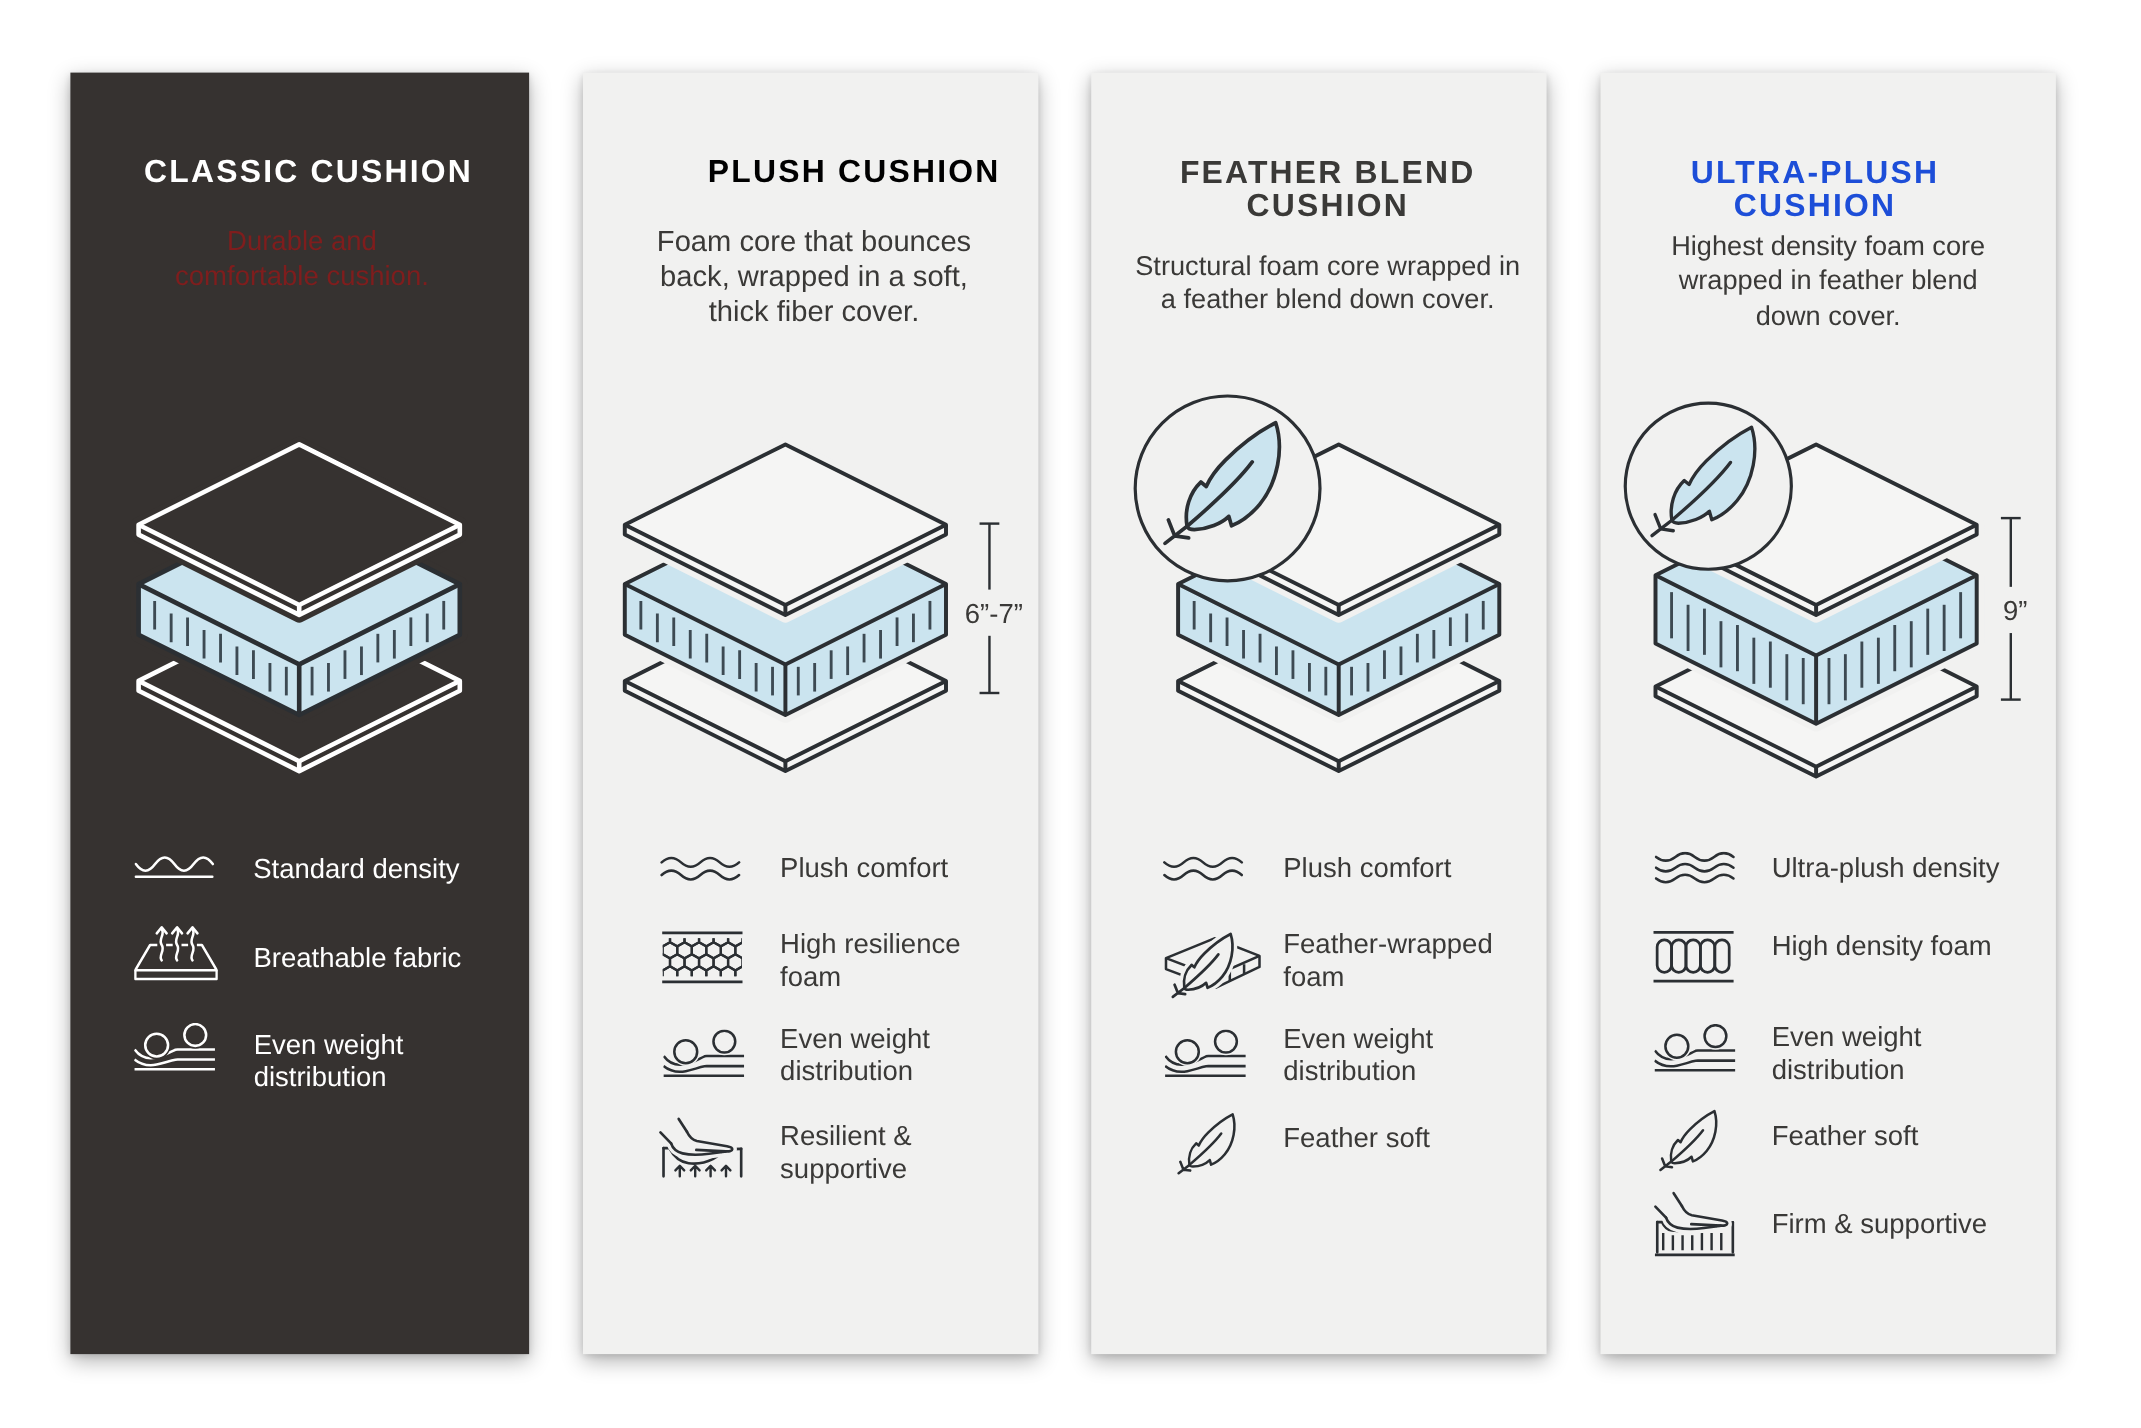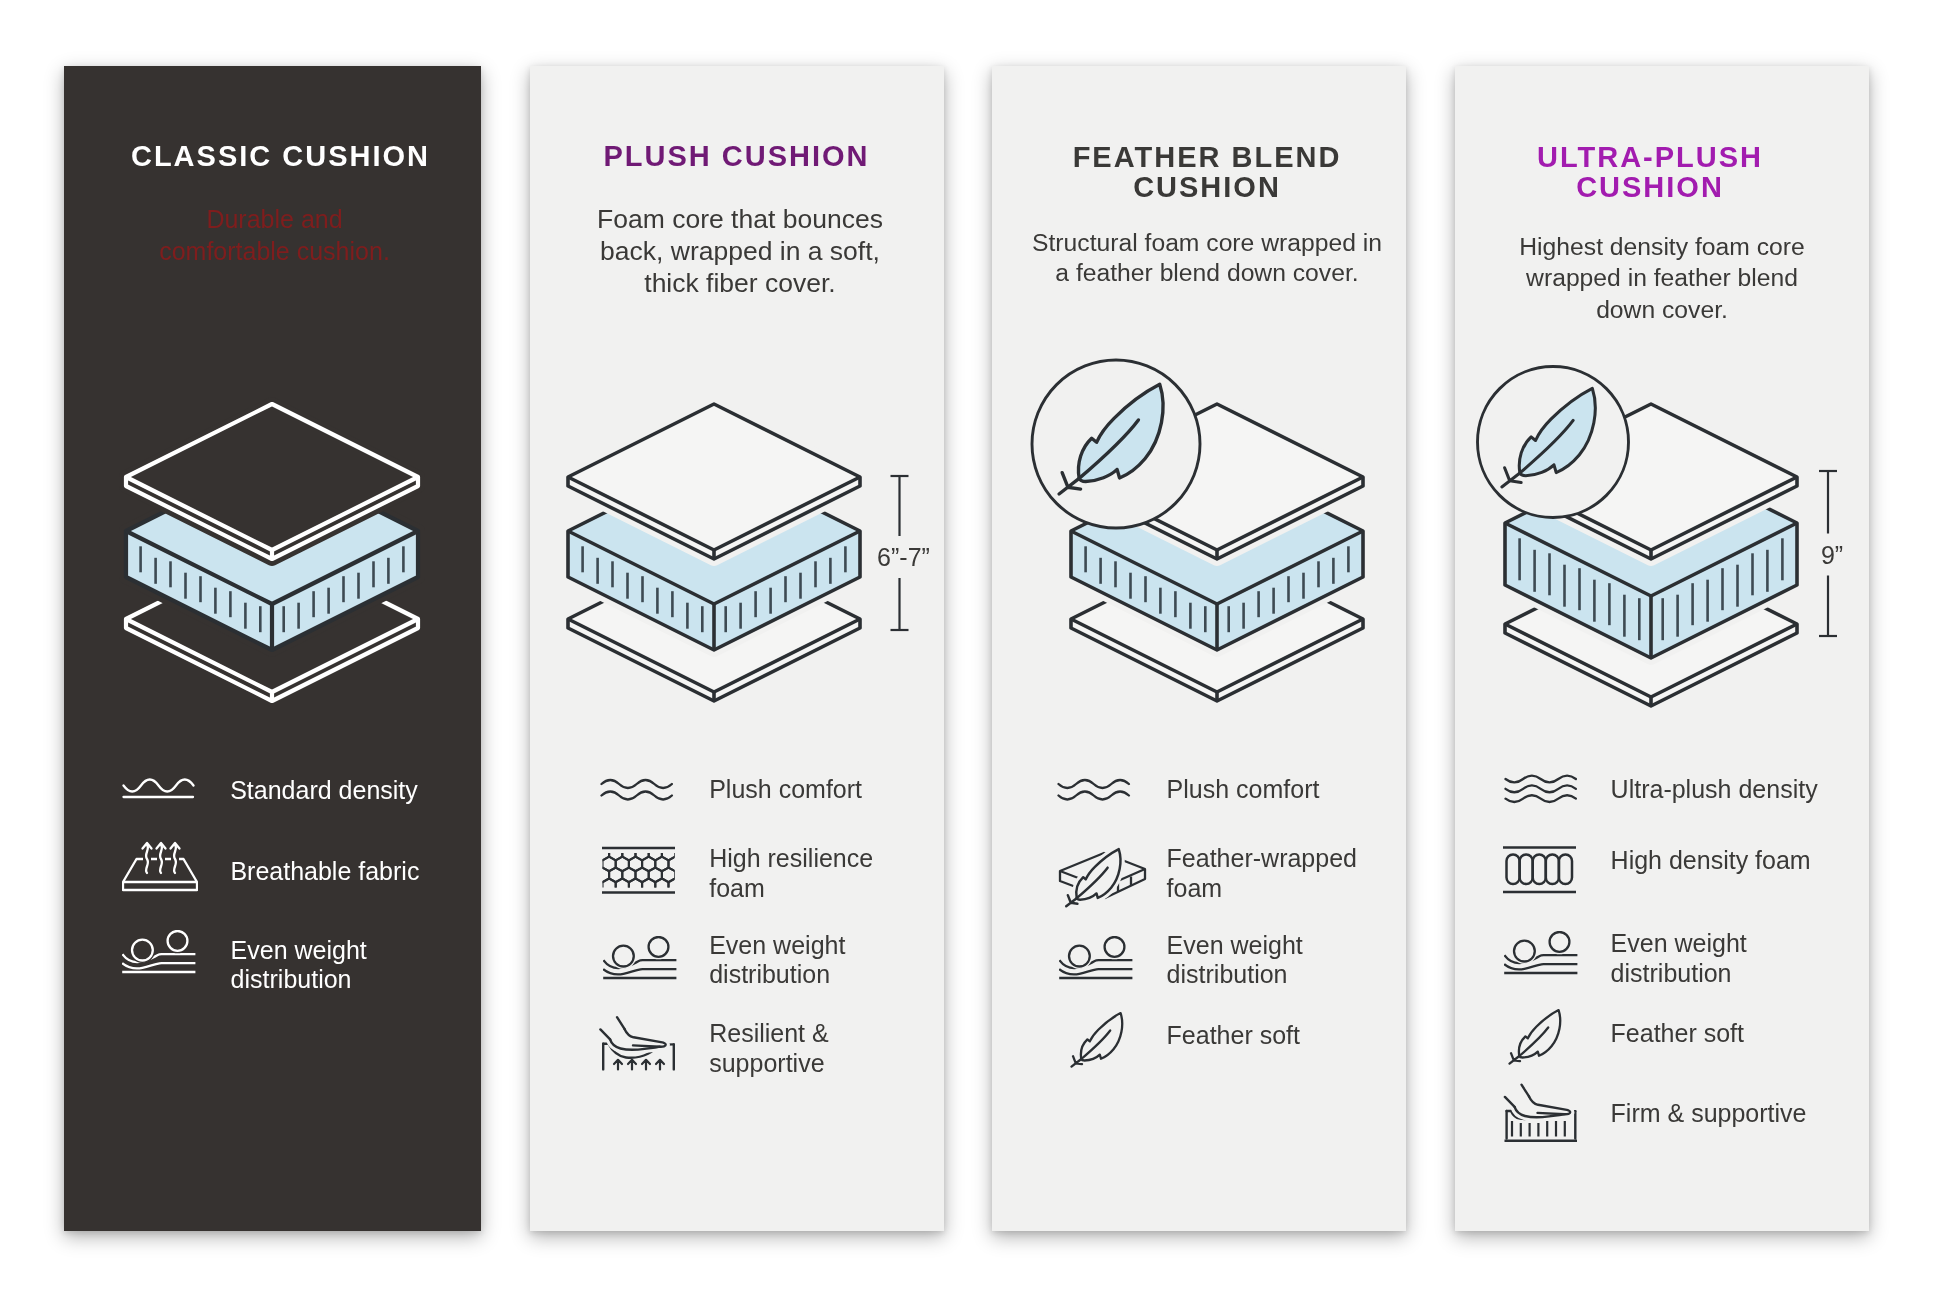--- a/index.html
+++ b/index.html
@@ -11,27 +11,27 @@
 .lb{position:absolute;font-size:25px;line-height:29.8px}
 .ic{position:absolute}
 .diag{position:absolute}
 </style></head>
 <body>
 <div class="card dark" style="left:64px;width:417px"></div>
 <div class="card" style="left:530px;width:414px"></div>
 <div class="card" style="left:992px;width:414px"></div>
 <div class="card" style="left:1455px;width:414px"></div>
 <div class="ttl" style="left:64px;top:141px;width:417px;color:#ffffff">CLASSIC CUSHION</div>
-<div class="ttl" style="left:502px;top:141px;width:453px;color:#701a75">PLUSH CUSHION</div>
+<div class="ttl" style="left:542px;top:141px;width:453px;color:#000000">PLUSH CUSHION</div>
 <div class="ttl" style="left:992px;top:142px;width:414px;color:#3a3937">FEATHER BLEND<br>CUSHION</div>
-<div class="ttl" style="left:1455px;top:142px;width:374px;color:#a21caf">ULTRA-PLUSH<br>CUSHION</div>
+<div class="ttl" style="left:1455px;top:142px;width:374px;color:#1d4ed8">ULTRA-PLUSH<br>CUSHION</div>
 <div class="dsc" style="left:64px;top:204px;width:417px;color:#7f1d1d;font-size:25px;line-height:31.5px;padding-left:4px">Durable and<br>comfortable cushion.</div>
 <div class="dsc" style="left:530px;top:203px;width:414px;color:#3a3937;font-size:26.5px;line-height:32px;padding-left:6px">Foam core that bounces<br>back, wrapped in a soft,<br>thick fiber cover.</div>
 <div class="dsc" style="left:992px;top:228px;width:414px;color:#3a3937;font-size:24.7px;line-height:30px;padding-left:16px">Structural foam core wrapped in<br>a feather blend down cover.</div>
-<div class="dsc" style="left:1455px;top:231px;width:414px;color:#3a3937;font-size:24.7px;line-height:31.4px;padding-left:0px">Highest density foam core<br>wrapped in feather blend<br>down cover.</div>
+<div class="dsc" style="left:1455px;top:209px;width:414px;color:#3a3937;font-size:24.7px;line-height:31.4px;padding-left:0px">Highest density foam core<br>wrapped in feather blend<br>down cover.</div>
 <svg class="diag" style="left:42px;top:340px" width="460" height="440" viewBox="0 0 460 440">
     <polygon points="84.0,279.0 230.0,206.0 376.0,279.0 376.0,288.0 230.0,361.0 84.0,288.0" fill="#363230" stroke="#ffffff" stroke-width="4.2" stroke-linejoin="round"></polygon>
     <polyline points="84.0,279.0 230.0,352.0 376.0,279.0" fill="none" stroke="#ffffff" stroke-width="4.2" stroke-linejoin="round"></polyline>
     <line x1="230.0" y1="352.0" x2="230.0" y2="361.0" stroke="#ffffff" stroke-width="4.2"></line>
     <polygon points="84.0,191.0 230.0,118.0 376.0,191.0 376.0,237.0 230.0,310.0 84.0,237.0" fill="#cbe4ef" stroke="#363230" stroke-width="14" stroke-linejoin="round"></polygon>
     <polygon points="84.0,191.0 230.0,118.0 376.0,191.0 376.0,237.0 230.0,310.0 84.0,237.0" fill="#cbe4ef"></polygon>
     <line x1="98.6" y1="206.3" x2="98.6" y2="232.3" stroke="#3d4a53" stroke-width="2.6"></line>
     <line x1="113.6" y1="217.8" x2="113.6" y2="243.8" stroke="#3d4a53" stroke-width="2.6"></line>
     <line x1="128.5" y1="221.3" x2="128.5" y2="247.3" stroke="#3d4a53" stroke-width="2.6"></line>
     <line x1="143.5" y1="232.7" x2="143.5" y2="258.7" stroke="#3d4a53" stroke-width="2.6"></line>

